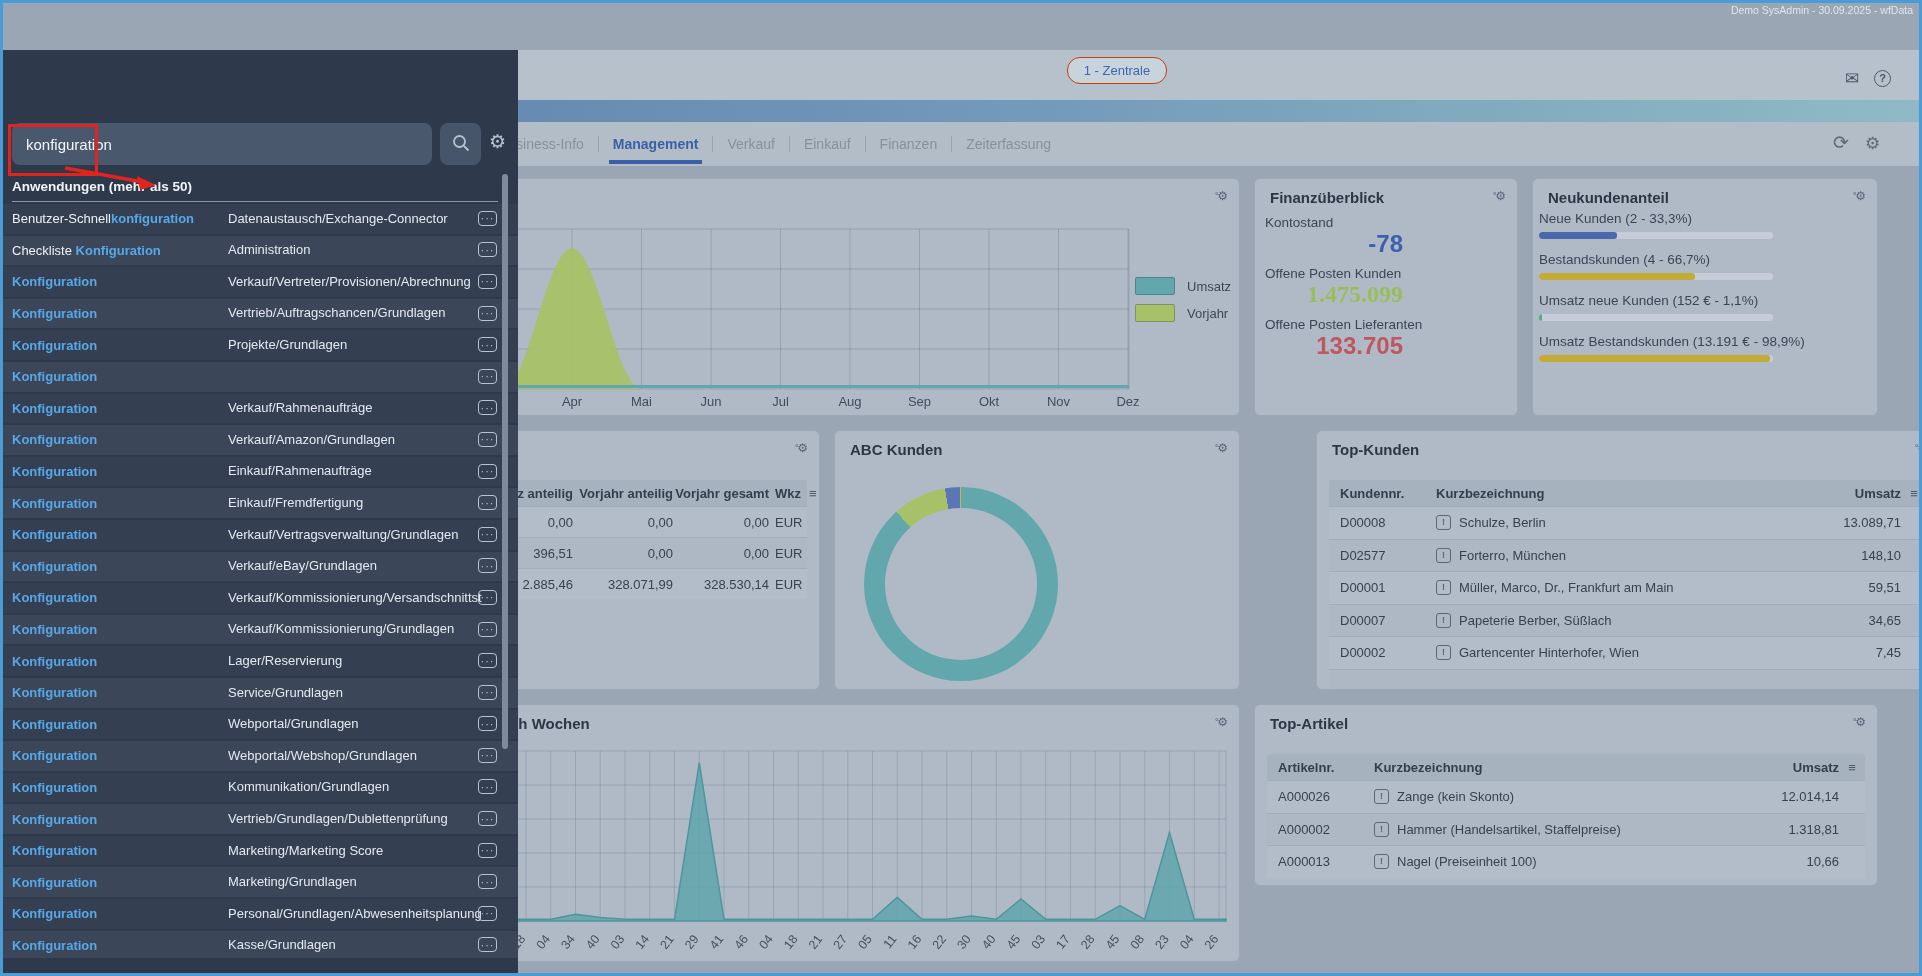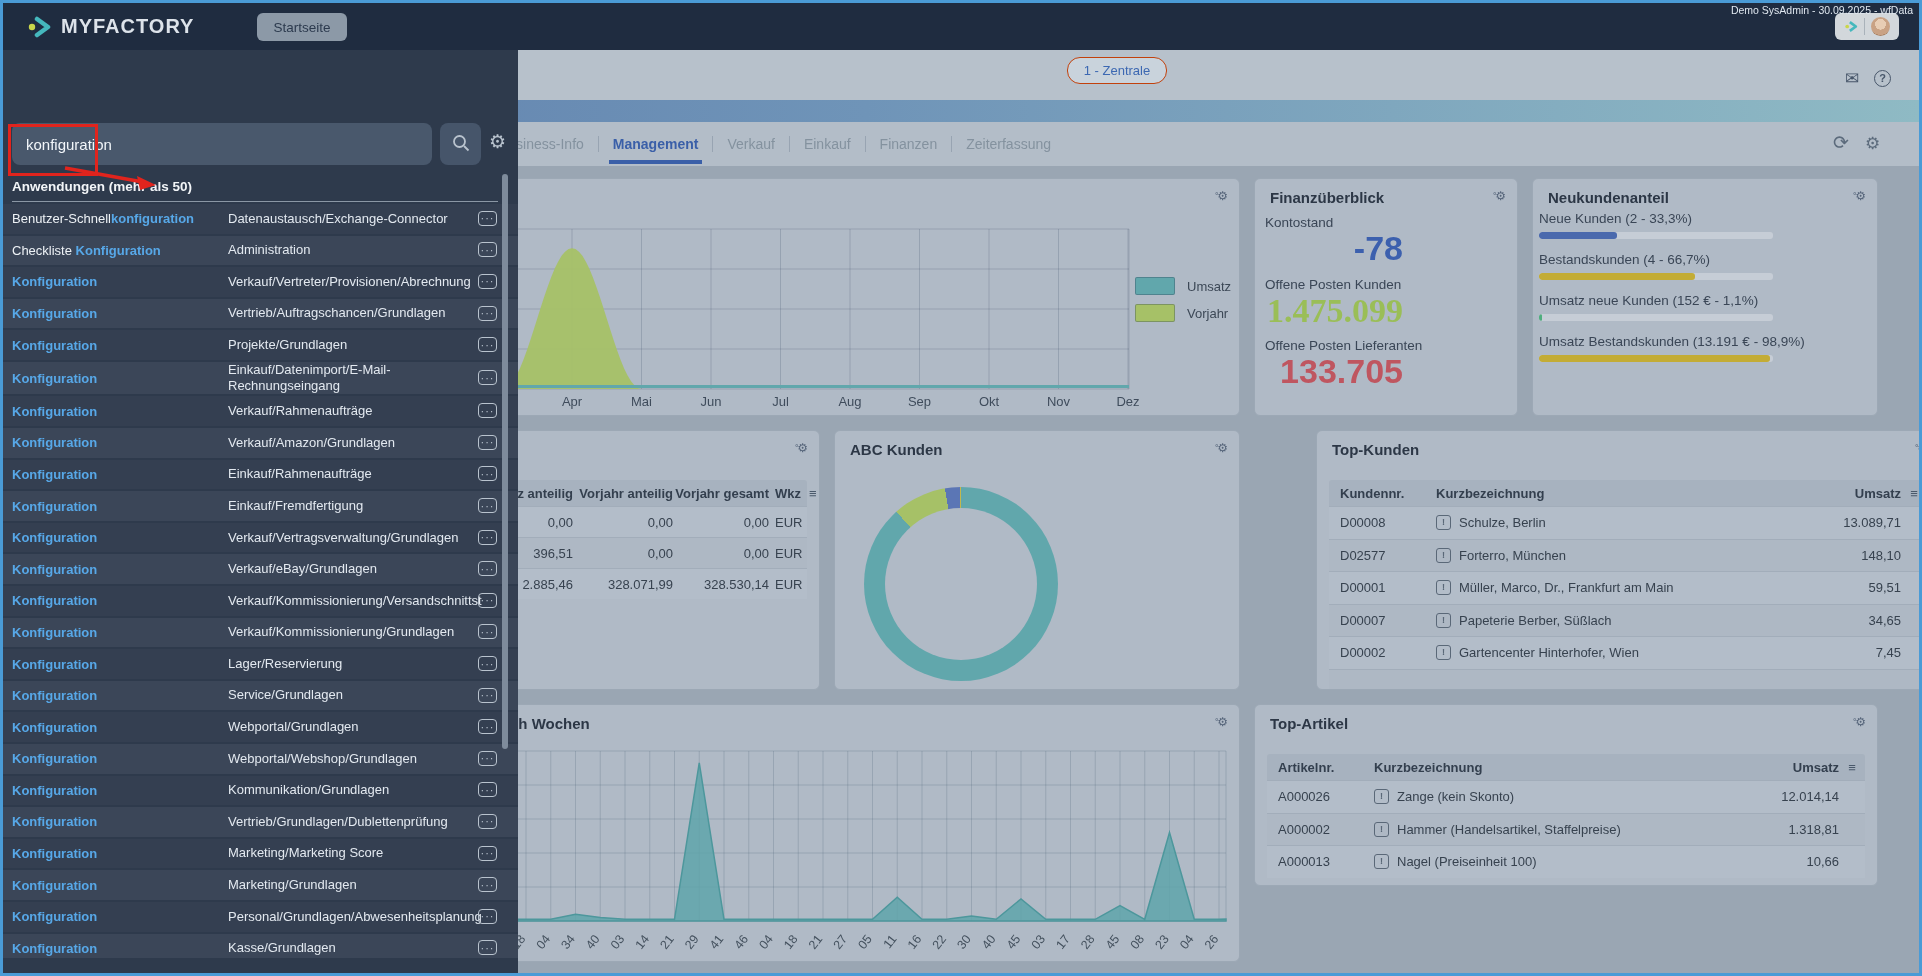--- a/index.html
+++ b/index.html
@@ -64,21 +64,21 @@
   #card-finanz{left:1251px;top:175px;width:264px;height:238px;}
   #card-neu{left:1529px;top:175px;width:346px;height:238px;}
   #card-table{left:427px;top:427px;width:390px;height:260px;}
   #card-abc{left:831px;top:427px;width:406px;height:260px;}
   #card-topk{left:1313px;top:427px;width:624px;height:260px;}
   #card-wochen{left:427px;top:701px;width:810px;height:258px;}
   #card-topart{left:1251px;top:701px;width:624px;height:182px;}
   
   .kpis{position:absolute;left:10px;top:36px;}
   .kpi-label{font-size:13.5px;color:#3a4656;}
-  .kpi-value{width:138px;text-align:right;font-size:34px;font-weight:bold;line-height:1.05;margin:1px 0 10px;}
+  .kpi-value{width:138px;text-align:right;font-size:24px;font-weight:bold;line-height:1.05;margin:1px 0 10px;}
   
   .nk-items{position:absolute;left:6px;top:32px;}
   .nk-label{font-size:13.5px;color:#3a4656;margin-bottom:6px;}
   .nk-track{width:234px;height:7px;border-radius:3px;background:#c6cdd6;margin-bottom:13px;overflow:hidden;}
   .nk-fill{height:7px;border-radius:3px;}
   
   .dtable{position:absolute;left:12px;right:12px;top:49px;font-size:13px;color:#37424f;}
   .dhead{display:flex;align-items:center;height:26px;background:#a7b2bf;border-radius:3px 3px 0 0;font-weight:bold;color:#333f4e;}
   .drow{display:flex;align-items:center;height:31.5px;border-top:1px solid #a2adba;background:#b3bdc9;cursor:pointer;}
   .drow:nth-child(odd){background:#aeb8c4;}
@@ -104,38 +104,20 @@
   .leg-label{font-size:13px;color:#3c4856;}
   #chart1-legend{left:704px;top:98px;gap:9px;}
   svg text{font-family:"Liberation Sans",sans-serif;}
   .chart-svg{position:absolute;left:0;top:0;}
 </style>
 </head>
 <body>
 
 <div class="window">
 
-  <div class="topbar">
-    <div class="brand">
-      <svg width="24" height="22" viewBox="0 0 24 22">
-        <circle cx="4" cy="11" r="3.2" fill="#c9d64b"></circle>
-        <path d="M9,3 L20,11 L9,19" stroke="#45b8bd" stroke-width="4.5" fill="none" stroke-linejoin="round" stroke-linecap="round"></path>
-      </svg>
-      <span class="brand-text">MYFACTORY</span>
-    </div>
-    <button class="home-tab">Startseite</button>
-    <div class="top-right-group">
-      <svg width="13" height="13" viewBox="0 0 24 22">
-        <circle cx="4" cy="11" r="3.4" fill="#c9d64b"></circle>
-        <path d="M9,3 L20,11 L9,19" stroke="#45b8bd" stroke-width="5" fill="none" stroke-linejoin="round"></path>
-      </svg>
-      <span class="group-divider"></span>
-      <span class="avatar"></span>
-    </div>
-  </div>
   <div class="user-session">Demo SysAdmin - 30.09.2025 - wfData</div>
 
   <div class="dash-topstrip"></div>
   <div class="company-badge">1 - Zentrale</div>
   <span class="icon-mail">✉</span>
   <span class="icon-help">?</span>
   <div class="banner"></div>
   <div class="tabbar">
     <div class="tabs" id="tabs">
         <span class="tab">Business-Info</span>
@@ -502,21 +484,20 @@
           <span class="path">Vertrieb/Auftragschancen/Grundlagen</span>
           <button class="dots">···</button>
         </div>
         <div class="srow">
           <span class="app"><span class="match">Konfiguration</span></span>
           <span class="path">Projekte/Grundlagen</span>
           <button class="dots">···</button>
         </div>
         <div class="srow">
           <span class="app"><span class="match">Konfiguration</span></span>
-          <span class="path">Einkauf/Datenimport/E-Mail-Rechnungseingang</span>
           <button class="dots">···</button>
         </div>
         <div class="srow">
           <span class="app"><span class="match">Konfiguration</span></span>
           <span class="path">Verkauf/Rahmenaufträge</span>
           <button class="dots">···</button>
         </div>
         <div class="srow">
           <span class="app"><span class="match">Konfiguration</span></span>
           <span class="path">Verkauf/Amazon/Grundlagen</span>

